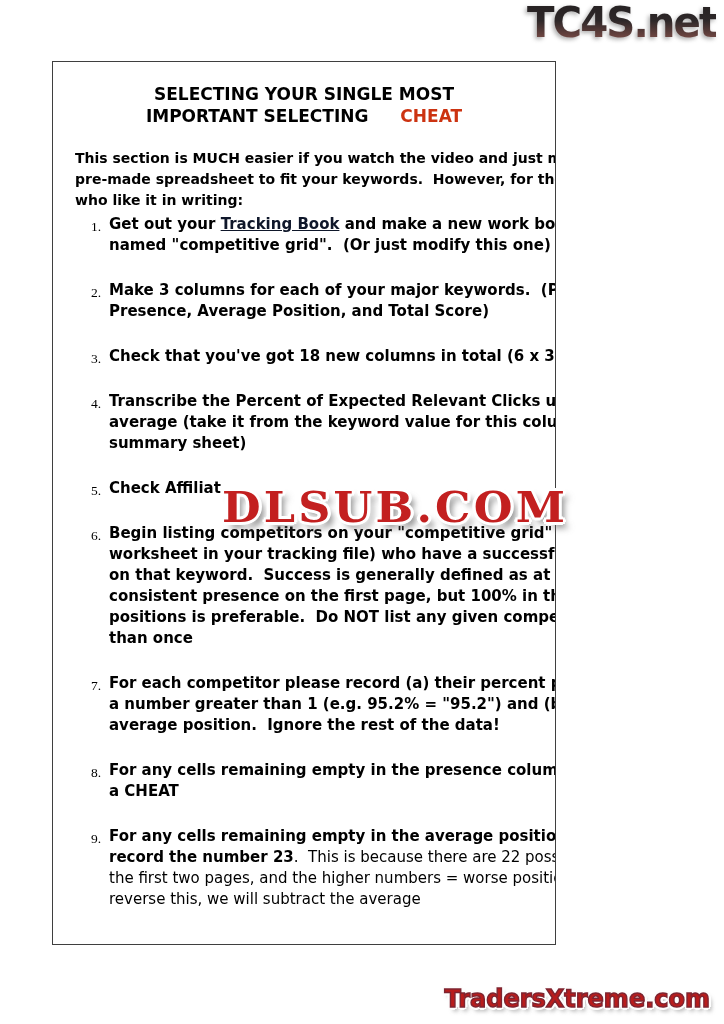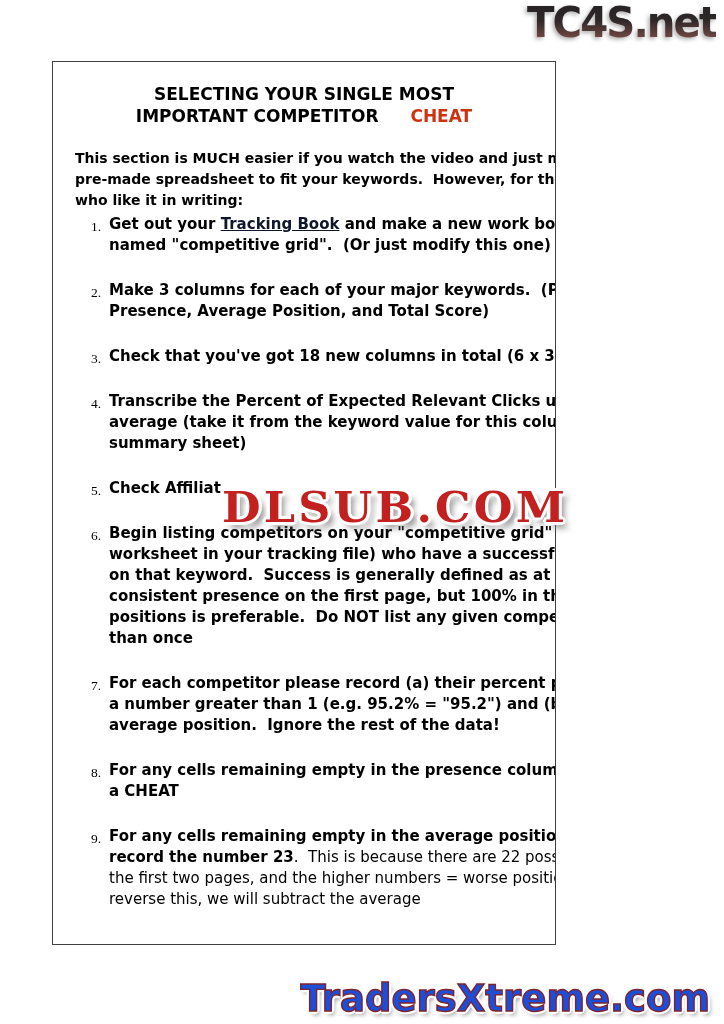--- a/index.html
+++ b/index.html
@@ -122,43 +122,43 @@
        5px 6px 6px rgba(110,110,110,0.75);
   }
 
   
   .footer-logo {
     position: absolute;
     right: 14px;
     bottom: 9px;
     font-family: "DejaVu Sans", sans-serif;
     font-weight: bold;
-    font-size: 37px;
+    font-size: 24px;
     line-height: 32px;
     letter-spacing: 0px;
-    color: #1d4ed8;
+    color: #b91c1c;
     -webkit-text-stroke: 1.4px #7d2430;
     text-shadow:
       -2px -2px 0 #fdfdfd,  2px -2px 0 #fdfdfd,
       -2px  2px 0 #fdfdfd,  2px  2px 0 #fdfdfd,
       -3px  0   0 #fdfdfd,  3px  0   0 #fdfdfd,
        0   -3px 0 #fdfdfd,  0    3px 0 #fdfdfd,
        3px 4px 4px rgba(140,140,140,0.8);
   }
 </style>
 </head>
 <body>
 
 <div class="canvas">
 
   <div class="site-logo">TC4S.net</div>
 
   <div class="page-box">
 
-    <h1 class="page-title"><span>SELECTING YOUR SINGLE MOST</span><br><span>IMPORTANT COMPETITOR </span><span class="title-red">CHEAT</span></h1>
+    <h1 class="page-title"><span>SELECTING YOUR SINGLE MOST</span><br><span>IMPORTANT SELECTING </span><span class="title-red">CHEAT</span></h1>
 
     <p class="intro">This section is MUCH easier if you watch the video and just modify the pre-made spreadsheet to fit your keywords.  However, for those of you who like it in writing:</p>
 
     <ol class="steps">
       <li><span>Get out your </span><a class="doc-link">Tracking Book</a><span> and make a new work book within it named "competitive grid".  (Or just modify this one)</span></li>
 
       <li>Make 3 columns for each of your major keywords.  (Percent Presence, Average Position, and Total Score)</li>
 
       <li>Check that you've got 18 new columns in total (6 x 3)</li>
 

